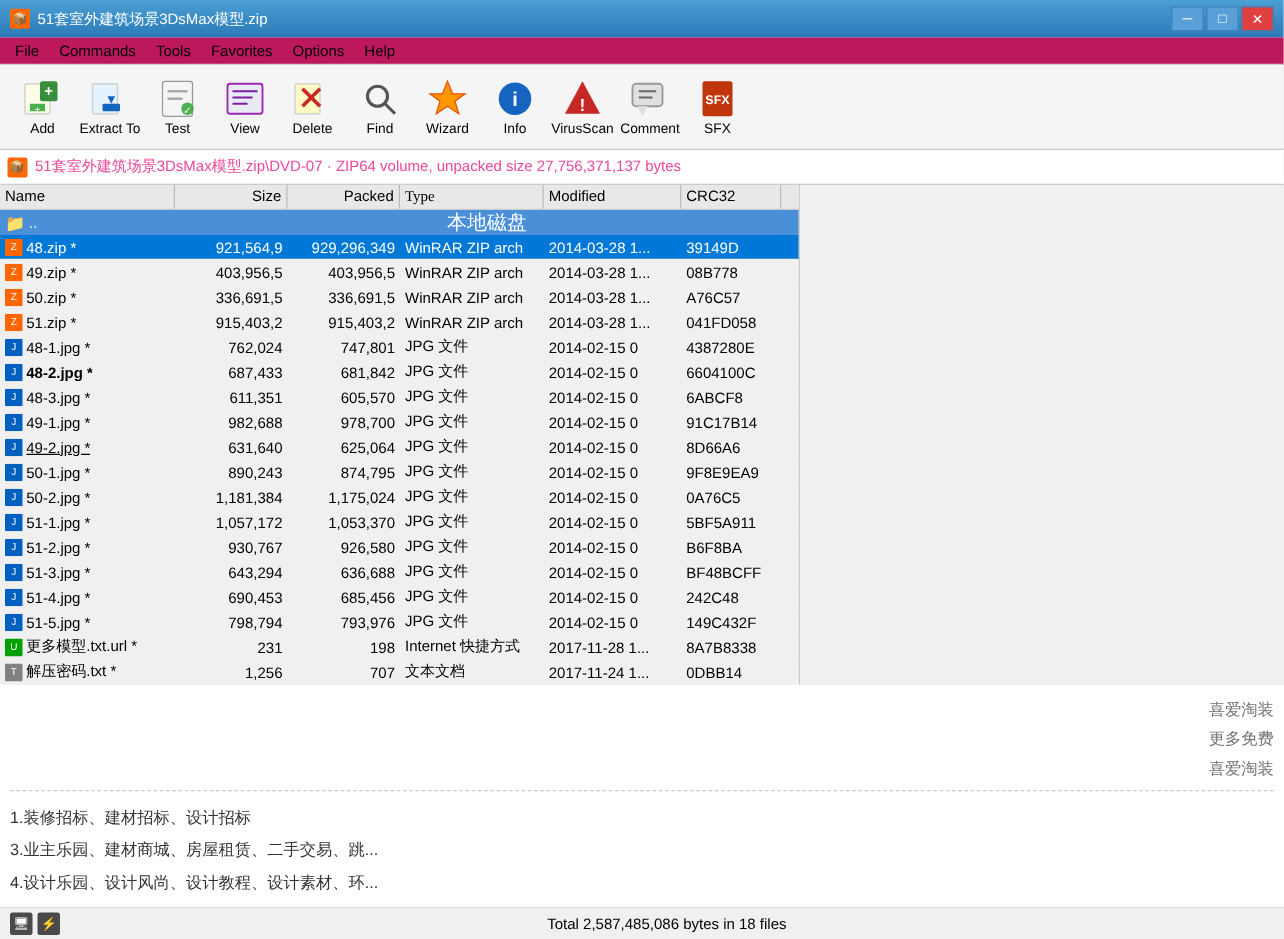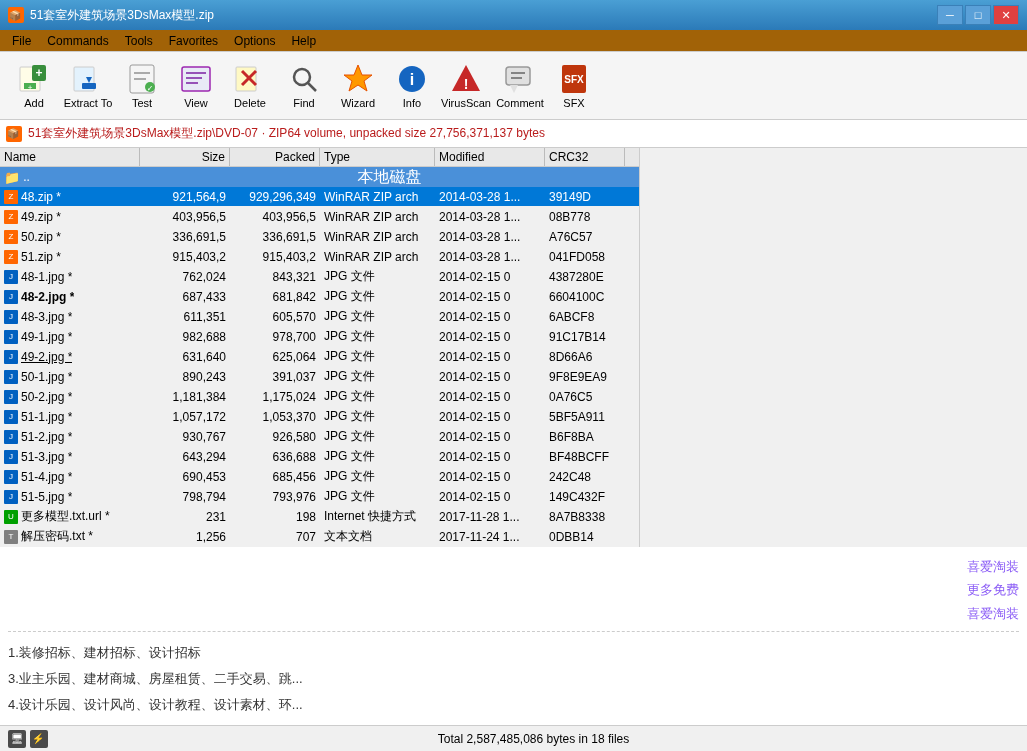--- a/index.html
+++ b/index.html
@@ -16,21 +16,21 @@
       justify-content: space-between;
     }
     .title-bar-left { display: flex; align-items: center; gap: 6px; font-size: 12px; }
     .title-bar-icon { width: 16px; height: 16px; background: #ff6600; border-radius: 2px; display: flex; align-items: center; justify-content: center; font-size: 10px; }
     .title-bar-controls { display: flex; gap: 2px; }
     .title-btn { width: 26px; height: 20px; background: #5aa0d8; border: 1px solid #3a80b8; color: white; font-size: 11px; cursor: pointer; display: flex; align-items: center; justify-content: center; }
     .title-btn.close { background: #e04040; }
 
     
     .menu-bar {
-      background: #a16207;
+      background: #be185d;
       height: 22px;
       display: flex;
       align-items: center;
       padding: 0 4px;
       border-bottom: 1px solid #ccc;
     }
     .menu-item {
       padding: 2px 8px;
       cursor: pointer;
       font-size: 12px;
@@ -73,21 +73,21 @@
     .address-bar {
       background: white;
       height: 28px;
       display: flex;
       align-items: center;
       padding: 0 6px;
       border-bottom: 1px solid #ccc;
       gap: 6px;
     }
     .address-icon { width: 16px; height: 16px; background: #ff6600; border-radius: 2px; font-size: 10px; display:flex; align-items:center; justify-content:center; }
-    .address-text { font-size: 12px; color: #b91c1c; flex: 1; }
+    .address-text { font-size: 12px; color: #ec4899; flex: 1; }
 
     
     .main-content {
       display: flex;
       height: calc(751px - 30px - 22px - 68px - 28px - 26px);
       flex-direction: column;
     }
 
     
     .file-list {
@@ -108,21 +108,21 @@
       padding: 2px 4px;
       font-size: 12px;
       border-right: 1px solid #bbb;
       cursor: pointer;
       white-space: nowrap;
       overflow: hidden;
     }
     .col-name { width: 140px; }
     .col-size { width: 90px; text-align: right; }
     .col-packed { width: 90px; text-align: right; }
-    .col-type { width: 115px; }
+    .col-type { width: 115px; font-family: Liberation Serif, serif; }
     .col-modified { width: 110px; }
     .col-crc { width: 80px; }
 
     .file-row {
       display: flex;
       align-items: center;
       height: 20px;
       cursor: pointer;
       border-bottom: 1px solid #f0f0f0;
     }
@@ -166,21 +166,21 @@
       flex: 1;
       background: white;
       overflow-y: auto;
       overflow-x: auto;
       padding: 8px;
       font-size: 13px;
       color: #333;
     }
     .right-panel-top {
       text-align: right;
-      color: #8b5cf6;
+      color: #737373;
       font-size: 13px;
       line-height: 1.8;
       border-bottom: 1px dashed #ccc;
       padding-bottom: 6px;
       margin-bottom: 8px;
     }
     .right-panel-list {
       line-height: 2.0;
       color: #333;
       font-size: 13px;
@@ -436,21 +436,21 @@
     <div class="file-cell file-type-cell">WinRAR ZIP arch</div>
     <div class="file-cell file-modified-cell">2014-03-28 1...</div>
     <div class="file-cell file-crc-cell">041FD058</div>
   </div>
         <div class="file-row">
     <div class="file-cell file-name-cell">
       <span class="jpg-icon">J</span>
       <span style="overflow:hidden;text-overflow:ellipsis;white-space:nowrap;max-width:110px;">48-1.jpg *</span>
     </div>
     <div class="file-cell file-size-cell">762,024</div>
-    <div class="file-cell file-packed-cell">843,321</div>
+    <div class="file-cell file-packed-cell">747,801</div>
     <div class="file-cell file-type-cell">JPG 文件</div>
     <div class="file-cell file-modified-cell">2014-02-15 0</div>
     <div class="file-cell file-crc-cell">4387280E</div>
   </div>
         <div class="file-row">
     <div class="file-cell file-name-cell">
       <span class="jpg-icon">J</span>
       <span style="overflow:hidden;text-overflow:ellipsis;white-space:nowrap;max-width:110px;font-weight:bold;">48-2.jpg *</span>
     </div>
     <div class="file-cell file-size-cell">687,433</div>
@@ -491,21 +491,21 @@
     <div class="file-cell file-type-cell">JPG 文件</div>
     <div class="file-cell file-modified-cell">2014-02-15 0</div>
     <div class="file-cell file-crc-cell">8D66A6</div>
   </div>
         <div class="file-row">
     <div class="file-cell file-name-cell">
       <span class="jpg-icon">J</span>
       <span style="overflow:hidden;text-overflow:ellipsis;white-space:nowrap;max-width:110px;">50-1.jpg *</span>
     </div>
     <div class="file-cell file-size-cell">890,243</div>
-    <div class="file-cell file-packed-cell">391,037</div>
+    <div class="file-cell file-packed-cell">874,795</div>
     <div class="file-cell file-type-cell">JPG 文件</div>
     <div class="file-cell file-modified-cell">2014-02-15 0</div>
     <div class="file-cell file-crc-cell">9F8E9EA9</div>
   </div>
         <div class="file-row">
     <div class="file-cell file-name-cell">
       <span class="jpg-icon">J</span>
       <span style="overflow:hidden;text-overflow:ellipsis;white-space:nowrap;max-width:110px;">50-2.jpg *</span>
     </div>
     <div class="file-cell file-size-cell">1,181,384</div>

